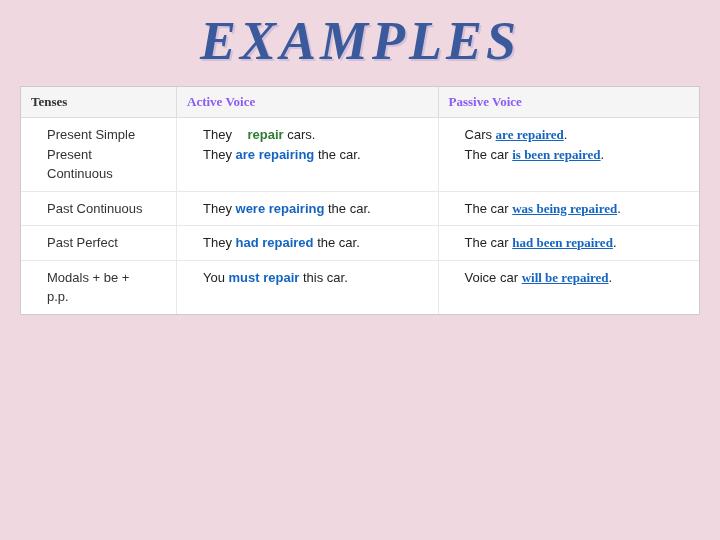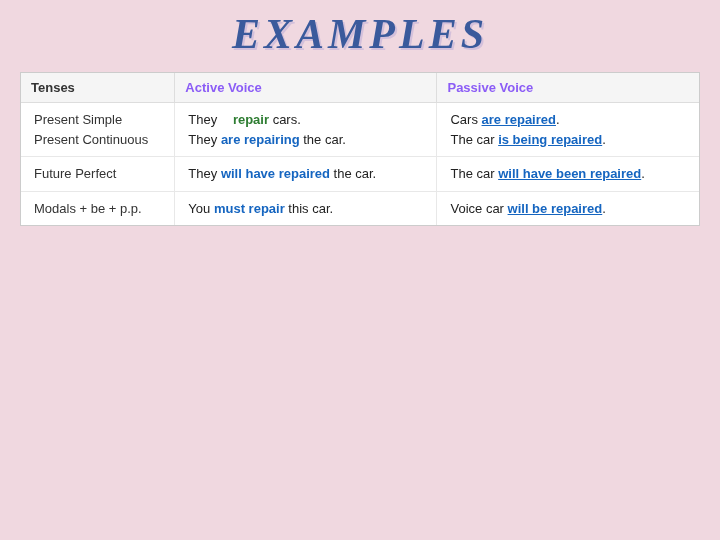--- a/index.html
+++ b/index.html
@@ -11,21 +11,21 @@
       font-family: Arial, sans-serif;
       display: flex;
       flex-direction: column;
       align-items: center;
       padding: 10px 20px;
       overflow: hidden;
     }
 
     .title {
       font-family: 'Times New Roman', serif;
-      font-size: 42px;
+      font-size: 54px;
       font-weight: bold;
       color: #3a5a9c;
       text-transform: uppercase;
       letter-spacing: 4px;
       margin-bottom: 14px;
       font-style: italic;
       text-shadow: 2px 2px 0px rgba(100,100,200,0.2);
     }
 
     .table-container {
@@ -35,81 +35,87 @@
     }
 
     table {
       width: 100%;
       border-collapse: collapse;
       font-size: 13px;
     }
 
     thead tr {
       background: #f5f5f5;
+      font-family: Liberation Serif, serif;
     }
 
     thead th {
       padding: 7px 10px;
       text-align: left;
       font-weight: bold;
       color: #8b5cf6;
       border-bottom: 1px solid #ddd;
       border-right: 1px solid #ddd;
     }
 
     thead th:last-child { border-right: none; }
 
     tbody tr {
       border-bottom: 1px solid #e8e8e8;
     }
 
     tbody tr:last-child { border-bottom: none; }
 
     tbody td {
-      padding: 7px 13px;
+      padding: 7px 26px;
       vertical-align: top;
       border-right: 1px solid #e8e8e8;
       color: #222;
       line-height: 1.5;
     }
 
     tbody td:last-child { border-right: none; }
 
     .tense-col { width: 160px; color: #333; }
     .active-col { width: 280px; }
     .passive-col { width: 280px; }
 
     .highlight-green { color: #2e7d32; font-weight: bold; margin-left: 12px; }
     .highlight-blue { color: #1565c0; font-weight: bold; }
-    .blue-underline { color: #1565c0; text-decoration: underline; font-weight: bold; }
+    .blue-underline { color: #1565c0; text-decoration: underline; font-weight: bold; font-family: Liberation Serif, serif; }
   </style>
 </head>
 <body>
 
 <div class="title">Examples</div>
 
 <div class="table-container">
   <table>
     <thead>
       <tr>
         <th class="tense-col">Tenses</th>
         <th class="active-col">Active Voice</th>
         <th class="passive-col">Passive Voice</th>
       </tr>
     </thead>
     <tbody id="table-body">
     <tr>
           <td class="tense-col">Present Simple<br>Present Continuous</td>
           <td class="active-col"><span><span>They </span><span class="highlight-green">repair</span><span> cars.</span><br><span>They </span><span class="highlight-blue">are repairing</span><span> the car.</span></span></td>
-          <td class="passive-col"><span><span>Cars </span><span class="blue-underline">are repaired</span><span>.</span><br><span>The car </span><span class="blue-underline">is being repaired</span><span>.</span></span></td>
+          <td class="passive-col"><span><span>Cars </span><span class="blue-underline">are repaired</span><span>.</span><br><span>The car </span><span class="blue-underline">is been repaired</span><span>.</span></span></td>
         </tr>
         <tr>
-          <td class="tense-col">Future Perfect</td>
-          <td class="active-col"><span><span>They </span><span class="highlight-blue">will have repaired</span><span> the car.</span></span></td>
-          <td class="passive-col"><span><span>The car </span><span class="blue-underline">will have been repaired</span><span>.</span></span></td>
+          <td class="tense-col">Past Continuous</td>
+          <td class="active-col"><span><span>They </span><span class="highlight-blue">were repairing</span><span> the car.</span></span></td>
+          <td class="passive-col"><span><span>The car </span><span class="blue-underline">was being repaired</span><span>.</span></span></td>
+        </tr>
+        <tr>
+          <td class="tense-col">Past Perfect</td>
+          <td class="active-col"><span><span>They </span><span class="highlight-blue">had repaired</span><span> the car.</span></span></td>
+          <td class="passive-col"><span><span>The car </span><span class="blue-underline">had been repaired</span><span>.</span></span></td>
         </tr>
         <tr>
           <td class="tense-col">Modals + be + p.p.</td>
           <td class="active-col"><span><span>You </span><span class="highlight-blue">must repair</span><span> this car.</span></span></td>
           <td class="passive-col"><span><span>Voice car </span><span class="blue-underline">will be repaired</span><span>.</span></span></td>
         </tr>
       </tbody>
   </table>
 </div>
 

